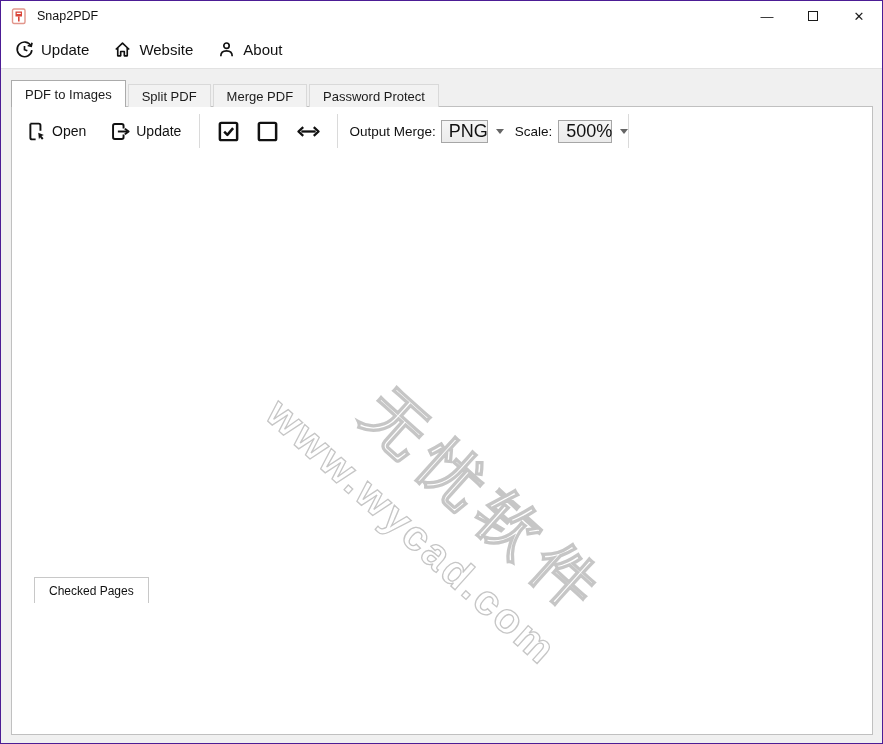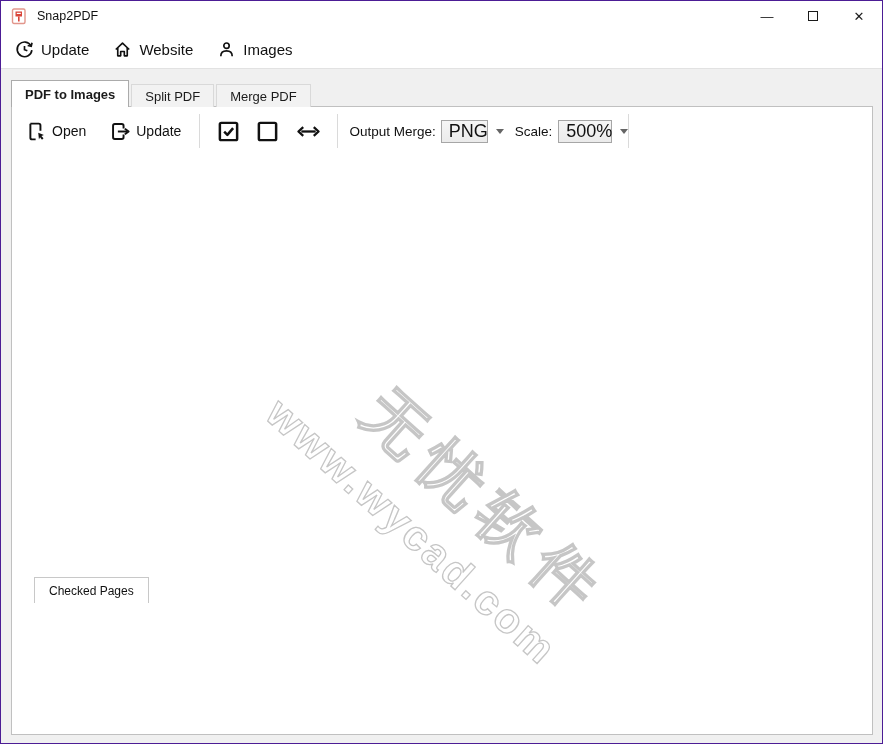--- a/index.html
+++ b/index.html
@@ -39,21 +39,21 @@
     position:absolute; left:10px; top:79px; height:27px;
     display:flex; align-items:flex-end; z-index:3;
   }
   .tab{
     height:23px; padding:0 13px; display:flex; align-items:center;
     background:#f2f2f2; border:1px solid #d9d9d9; border-bottom:none;
     font-size:13px; color:#1b1b1b; margin-right:2px; white-space:nowrap;
   }
   .tab.active{
     height:27px; background:#ffffff; border:1px solid #ababab; border-bottom:none;
-    position:relative; z-index:4;font-weight:bold;
+    position:relative; z-index:4;
   }
 
   
   .tabpage{
     position:absolute; left:10px; top:105px; width:862px; height:629px;
     background:#ffffff; border:1px solid #c0c0c0; z-index:1;
   }
 
   
   .toolbar{
@@ -212,35 +212,38 @@
       </span>
       <span>Website</span>
     </div>
     <div class="menu-item">
       <span>
         <svg width="19" height="19" viewBox="0 0 24 24" fill="none" stroke="#111" stroke-width="2.1">
           <circle cx="12" cy="7.2" r="3.4"></circle>
           <path d="M4.8 20.5 Q4.8 13.8 12 13.8 Q19.2 13.8 19.2 20.5"></path>
         </svg>
       </span>
-      <span>Images</span>
+      <span>About</span>
     </div>
   </div>
 
   <div class="tabpage"></div>
 
   <div class="tabstrip">
     <div class="tab active">
         <span>PDF to Images</span>
       </div>
     <div class="tab">
         <span>Split PDF</span>
       </div>
     <div class="tab">
         <span>Merge PDF</span>
+      </div>
+    <div class="tab">
+        <span>Password Protect</span>
       </div>
   </div>
 
   <div class="toolbar">
     <div class="tb-btn" style="margin-left:0;">
       <span>
         <svg width="21" height="21" viewBox="0 0 24 24" fill="none" stroke="#111" stroke-width="2.2" stroke-linejoin="round">
           <path d="M5 3 H14.5 Q16.5 3 16.5 5 V11"></path>
           <path d="M5 3 V19 Q5 21 7 21 H11"></path>
           <path d="M14 13.5 L20.5 16 L17.6 17.2 L20 19.8 L18.3 21.3 L16 18.6 L14.8 21 Z" fill="#111" stroke="none"></path>

